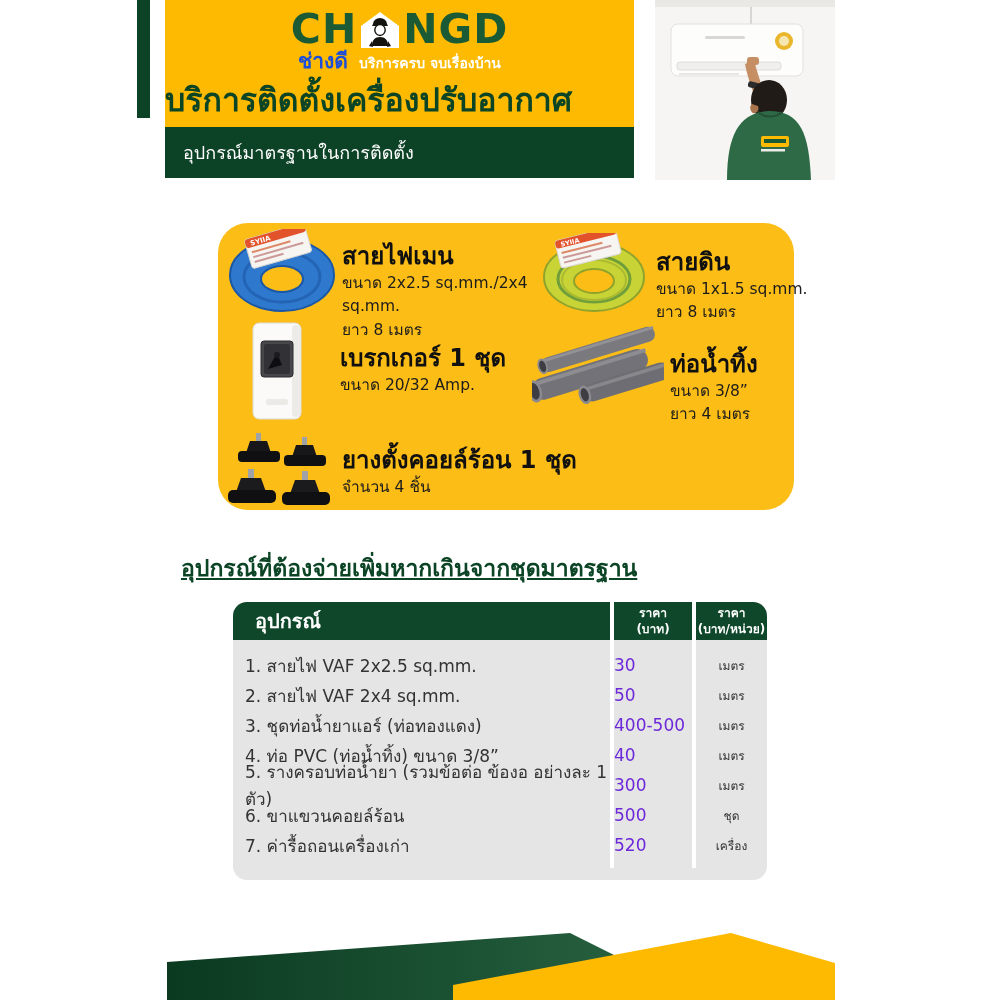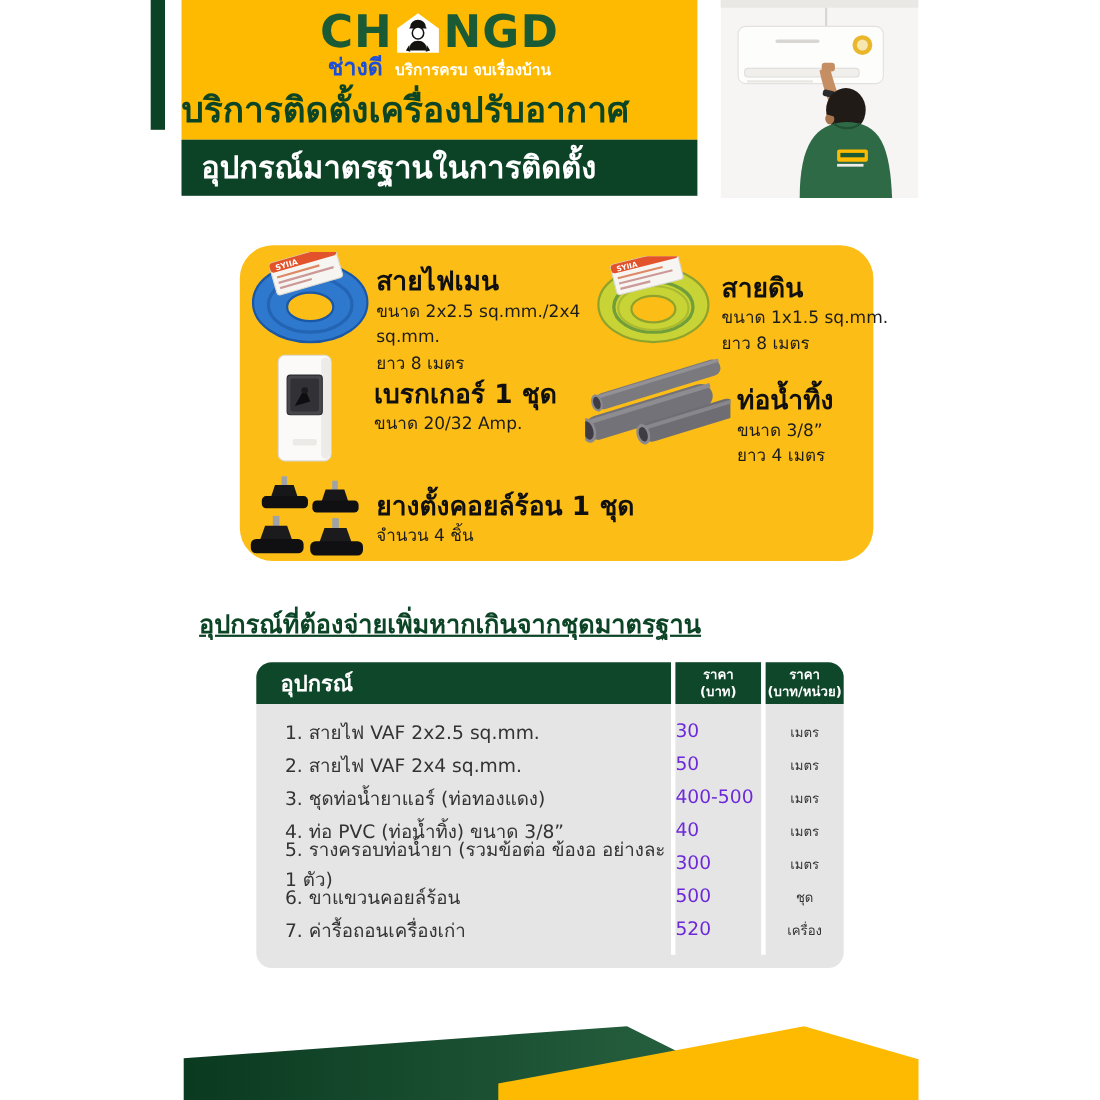--- a/index.html
+++ b/index.html
@@ -14,41 +14,41 @@
   .left-stripe{left:137px;top:0;width:13px;height:118px;background:#0C4226;}
   .header-yellow{left:165px;top:0;width:469px;height:127px;background:#FDBA00;}
   .logo-row{left:0;top:9px;width:100%;display:flex;justify-content:center;align-items:center;gap:2px;}
   .logo-txt{font-size:41px;font-weight:800;color:#1A5A34;letter-spacing:1px;line-height:1;}
   .logo-house{width:40px;height:38px;margin:0 1px;}
   .tagline{left:0;top:50px;width:100%;text-align:center;line-height:1.1;}
   .tag-brand{font-size:21px;font-weight:700;color:#1d4ed8;}
   .tag-rest{font-size:14px;font-weight:600;color:#ffffff;margin-left:6px;margin-top:16px;}
   .page-title{left:0;top:80px;width:100%;text-align:left;font-size:32px;font-weight:800;color:#0C4426;line-height:1.3;}
   .header-band{left:165px;top:127px;width:469px;height:51px;background:#0C4226;display:flex;align-items:center;}
-  .band-title{color:#ffffff;font-size:28px;font-weight:700;padding-left:18px;line-height:1.2;}
+  .band-title{color:#ffffff;font-size:18px;font-weight:400;padding-left:18px;line-height:1.2;}
   .hero-photo{left:655px;top:0;width:180px;height:180px;}
 
   
   .kit-card{left:218px;top:223px;width:576px;height:287px;background:#FCBD17;border-radius:30px;}
   .kit-item{position:absolute;}
   .item-name{font-size:24px;font-weight:800;color:#101010;line-height:1.3;}
   .item-desc{font-size:15.5px;color:#1c1c1c;line-height:1.5;}
 
   
   .extra-heading{left:181px;top:552px;font-size:23px;font-weight:800;color:#0C4426;line-height:1.4;text-decoration:underline;}
   .price-table{left:233px;top:602px;width:534px;}
   .tbl-head{display:flex;height:38px;}
   .th{background:#0E4729;color:#fff;display:flex;flex-direction:column;justify-content:center;}
   .th-item{width:377px;border-radius:14px 0 0 0;font-size:20px;font-weight:800;padding-left:22px;box-sizing:border-box;justify-content:center;}
   .th-sep{width:4px;background:#ffffff;}
   .th-price{width:78px;align-items:center;font-size:12px;font-weight:700;line-height:1.35;}
   .th-unit{width:71px;border-radius:0 14px 0 0;align-items:center;font-size:12px;font-weight:700;line-height:1.35;}
   .tbl-body{position:relative;background:#E5E5E5;border-radius:0 0 14px 14px;padding:10px 0 10px 0;height:220px;box-sizing:content-box;}
   .tr{display:flex;height:30px;align-items:center;}
-  .td-item{width:377px;padding-left:26px;box-sizing:border-box;font-size:17px;color:#333;}
+  .td-item{width:377px;padding-left:12px;box-sizing:border-box;font-size:17px;color:#333;}
   .td-gap{width:4px;}
   .td-price{width:78px;font-size:17px;color:#6d28d9;}
   .td-unit{width:71px;text-align:center;font-size:12px;color:#333;}
   .body-sep{position:absolute;top:0;width:4px;height:228px;background:#ffffff;}
   .sep1{left:377px;} .sep2{left:459px;}
 
   
   .footer-decor{left:0;bottom:0;width:1000px;height:70px;}
 </style>
 </head>

